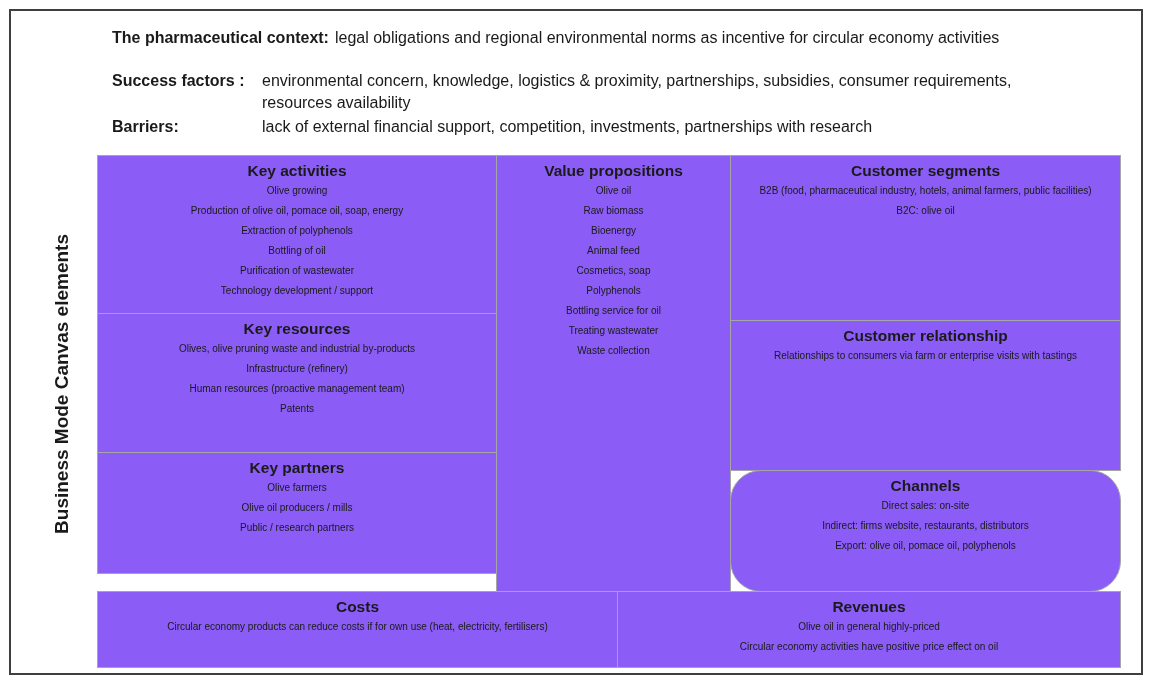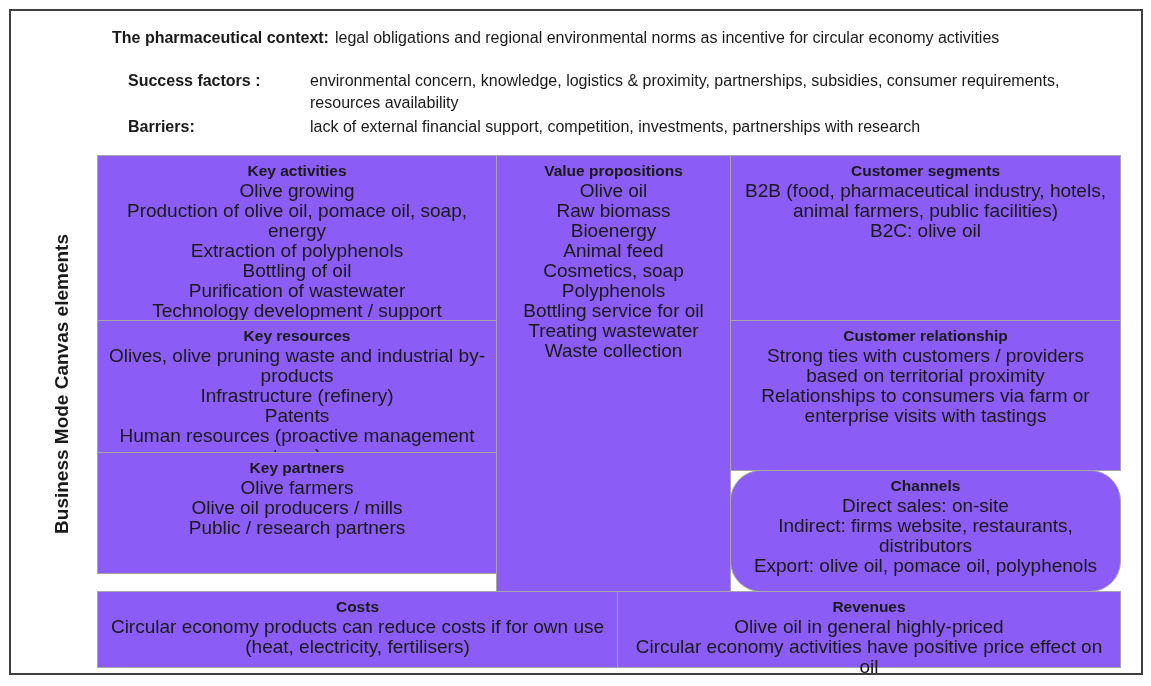--- a/index.html
+++ b/index.html
@@ -10,41 +10,41 @@
   }
   
   .frame{
     position:absolute;left:9px;top:9px;width:1134px;height:666px;
     border:2px solid #3f3f3f;box-sizing:border-box;background:#ffffff;
   }
   
   .header{position:absolute;left:112px;top:27px;width:1016px;font-size:16px;line-height:22px;}
   .hline1{position:absolute;left:0;top:0;margin:0;width:1010px;}
   .hlabel-inline{font-weight:bold;margin-right:6px;}
-  .hrow{position:absolute;left:16px;display:flex;align-items:flex-start;width:1010px;gap:32px;}
+  .hrow{position:absolute;left:0;display:flex;align-items:flex-start;width:1010px;}
   .hrow-success{top:43px;}
   .hrow-barriers{top:89px;}
   .hlabel{width:150px;flex:0 0 150px;font-weight:bold;}
   .htext{flex:1;}
   
   .vlabel{
     position:absolute;left:62px;top:384px;
     transform:translate(-50%,-50%) rotate(-90deg);
     font-size:19px;font-weight:bold;white-space:nowrap;
   }
   
   .canvas{position:absolute;left:97px;top:155px;width:1024px;height:513px;}
   .cell{
     position:absolute;box-sizing:border-box;border:1px solid #a6a6a6;
     background:#8b5cf6;text-align:center;padding:5px 8px 0 8px;
   }
   .ct{font-size:15.5px;font-weight:bold;line-height:20px;}
-  .ci{font-size:19px;line-height:20px;}
+  .ci{font-size:10px;line-height:20px;}
   #c-ka{left:0;   top:0;    width:400px;height:166px;}
-  #c-kr{left:0;   top:165px;width:400px;height:151px;}
+  #c-kr{left:0;   top:158px;width:400px;height:151px;}
   #c-kp{left:0;   top:297px;width:400px;height:122px;}
   #c-vp{left:399px;top:0;   width:235px;height:437px;}
   #c-cs{left:633px;top:0;   width:391px;height:166px;}
   #c-cr{left:633px;top:165px;width:391px;height:151px;}
   #c-ch{left:633px;top:315px;width:391px;height:122px;border-radius:31px;}
   #c-co{left:0;    top:436px;width:521px;height:77px;}
   #c-re{left:520px;top:436px;width:504px;height:77px;}
 </style>
 </head>
 <body>
@@ -82,22 +82,22 @@
         <div>Purification of wastewater</div>
         <div>Technology development / support</div>
       </div>
   </div>
 
   <div class="cell" id="c-kr">
     <div class="ct">Key resources</div>
     <div class="ci">
         <div>Olives, olive pruning waste and industrial by-products</div>
         <div>Infrastructure (refinery)</div>
+        <div>Human resources (proactive management team)</div>
         <div>Patents</div>
-        <div>Human resources (proactive management team)</div>
       </div>
   </div>
 
   <div class="cell" id="c-kp">
     <div class="ct">Key partners</div>
     <div class="ci">
         <div>Olive farmers</div>
         <div>Olive oil producers / mills</div>
         <div>Public / research partners</div>
       </div>
@@ -122,21 +122,20 @@
     <div class="ct">Customer segments</div>
     <div class="ci">
         <div>B2B (food, pharmaceutical industry, hotels, animal farmers, public facilities)</div>
         <div>B2C: olive oil</div>
       </div>
   </div>
 
   <div class="cell" id="c-cr">
     <div class="ct">Customer relationship</div>
     <div class="ci">
-        <div>Strong ties with customers / providers based on territorial proximity</div>
         <div>Relationships to consumers via farm or enterprise visits with tastings</div>
       </div>
   </div>
 
   <div class="cell" id="c-ch">
     <div class="ct">Channels</div>
     <div class="ci">
         <div>Direct sales: on-site</div>
         <div>Indirect: firms website, restaurants, distributors</div>
         <div>Export: olive oil, pomace oil, polyphenols</div>

